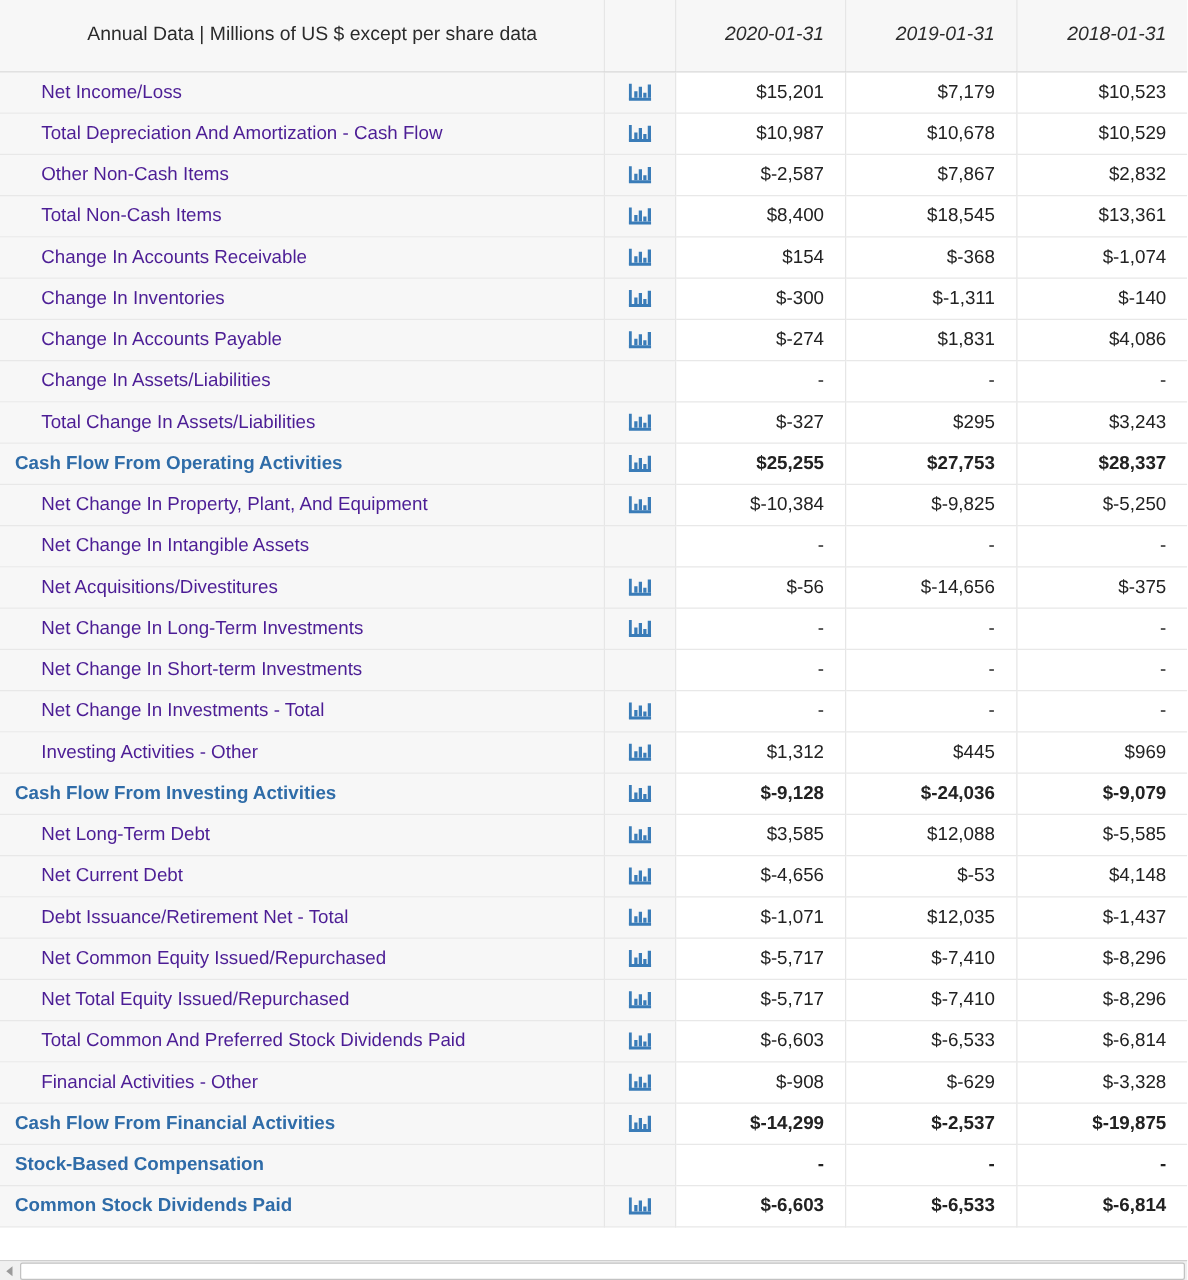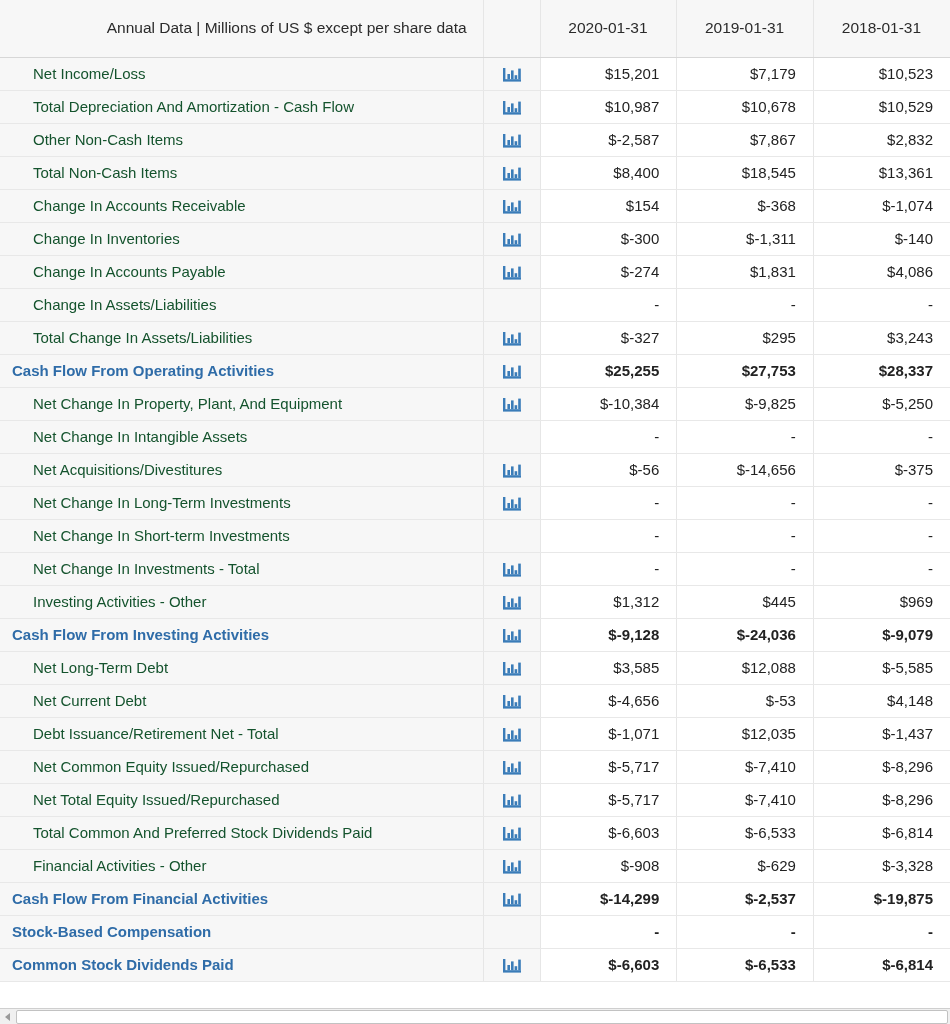--- a/index.html
+++ b/index.html
@@ -31,35 +31,35 @@
     background: #f7f7f7;
     border-bottom: 1px solid #d7d7d7;
     border-right: 1px solid #e6e6e6;
     height: 57px;
     font-weight: normal;
     color: #2b2b2b;
     font-size: 15.5px;
     padding: 0 16px;
     vertical-align: middle;
   }
-  thead th.h-label { text-align: right; padding-left: 33px; }
+  thead th.h-label { text-align: center; padding-left: 33px; }
   thead th.h-icon  { border-right: 1px solid #e6e6e6; }
-  thead th.h-num   { text-align: center; padding-right: 17px; }
+  thead th.h-num   { text-align: right; padding-right: 17px; font-style: italic; }
   thead th.last    { border-right: none; }
 
   tbody td {
     height: 33px;
     border-bottom: 1px solid #e8e8e8;
     vertical-align: middle;
     font-size: 15px;
     color: #222;
   }
   td.t-label {
     background: #f7f7f7;
-    color: #14532d;
+    color: #4c1d95;
     text-align: left;
     padding-left: 33px;
     border-right: 1px solid #e6e6e6;
     white-space: nowrap;
     overflow: hidden;
   }
   td.t-label.lvl0 { padding-left: 12px; }
   tr.section td.t-label { font-weight: bold; color: #2f6ca8; margin-top: 36px; }
   td.t-icon {
     background: #f7f7f7;

